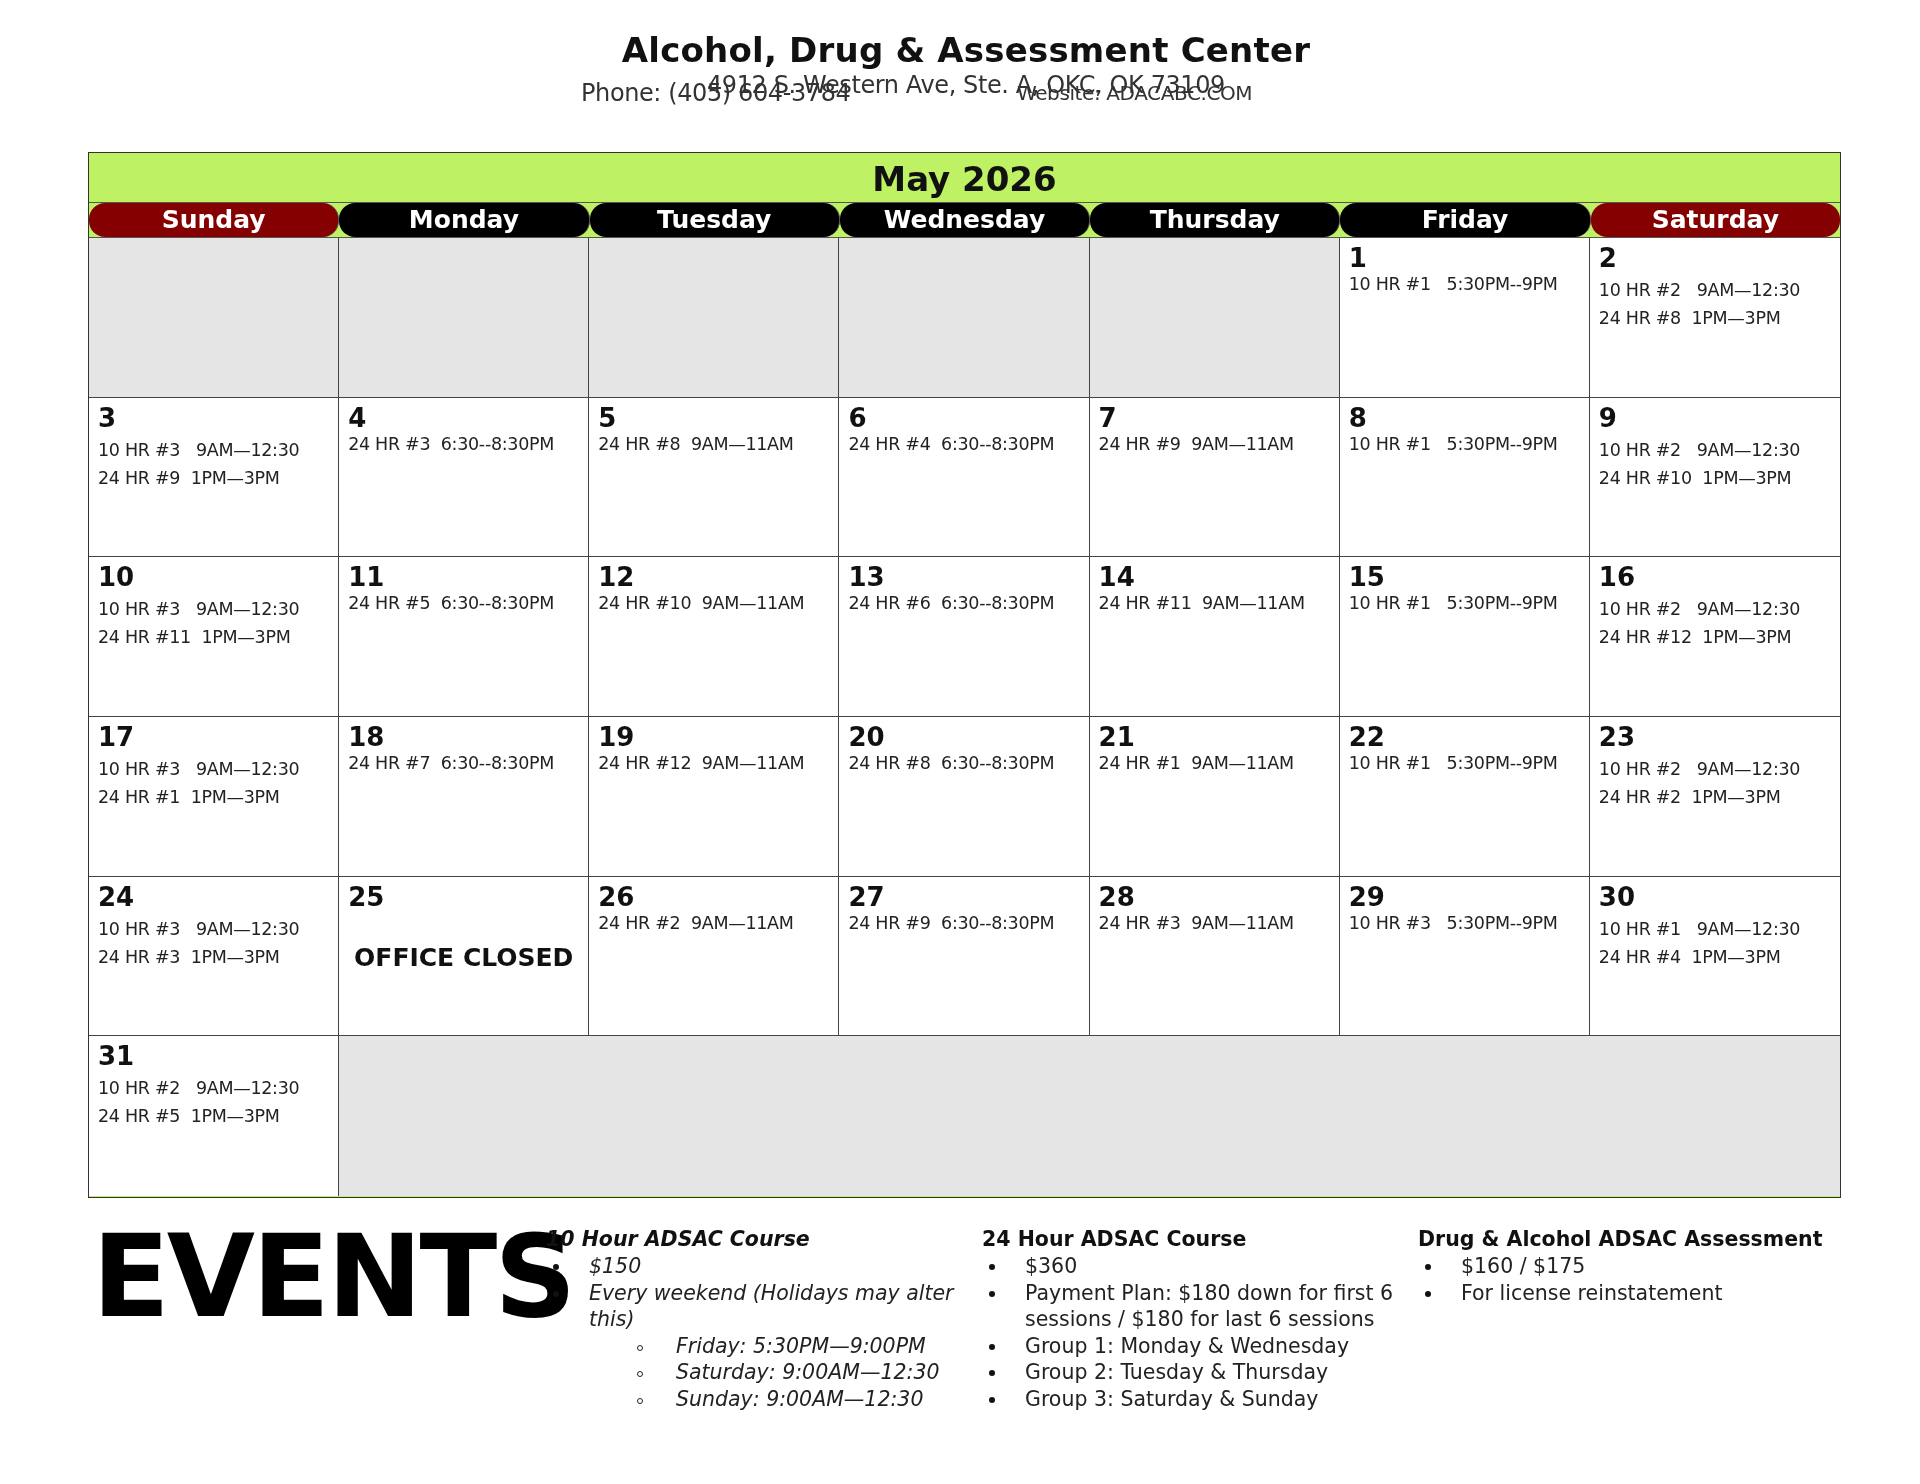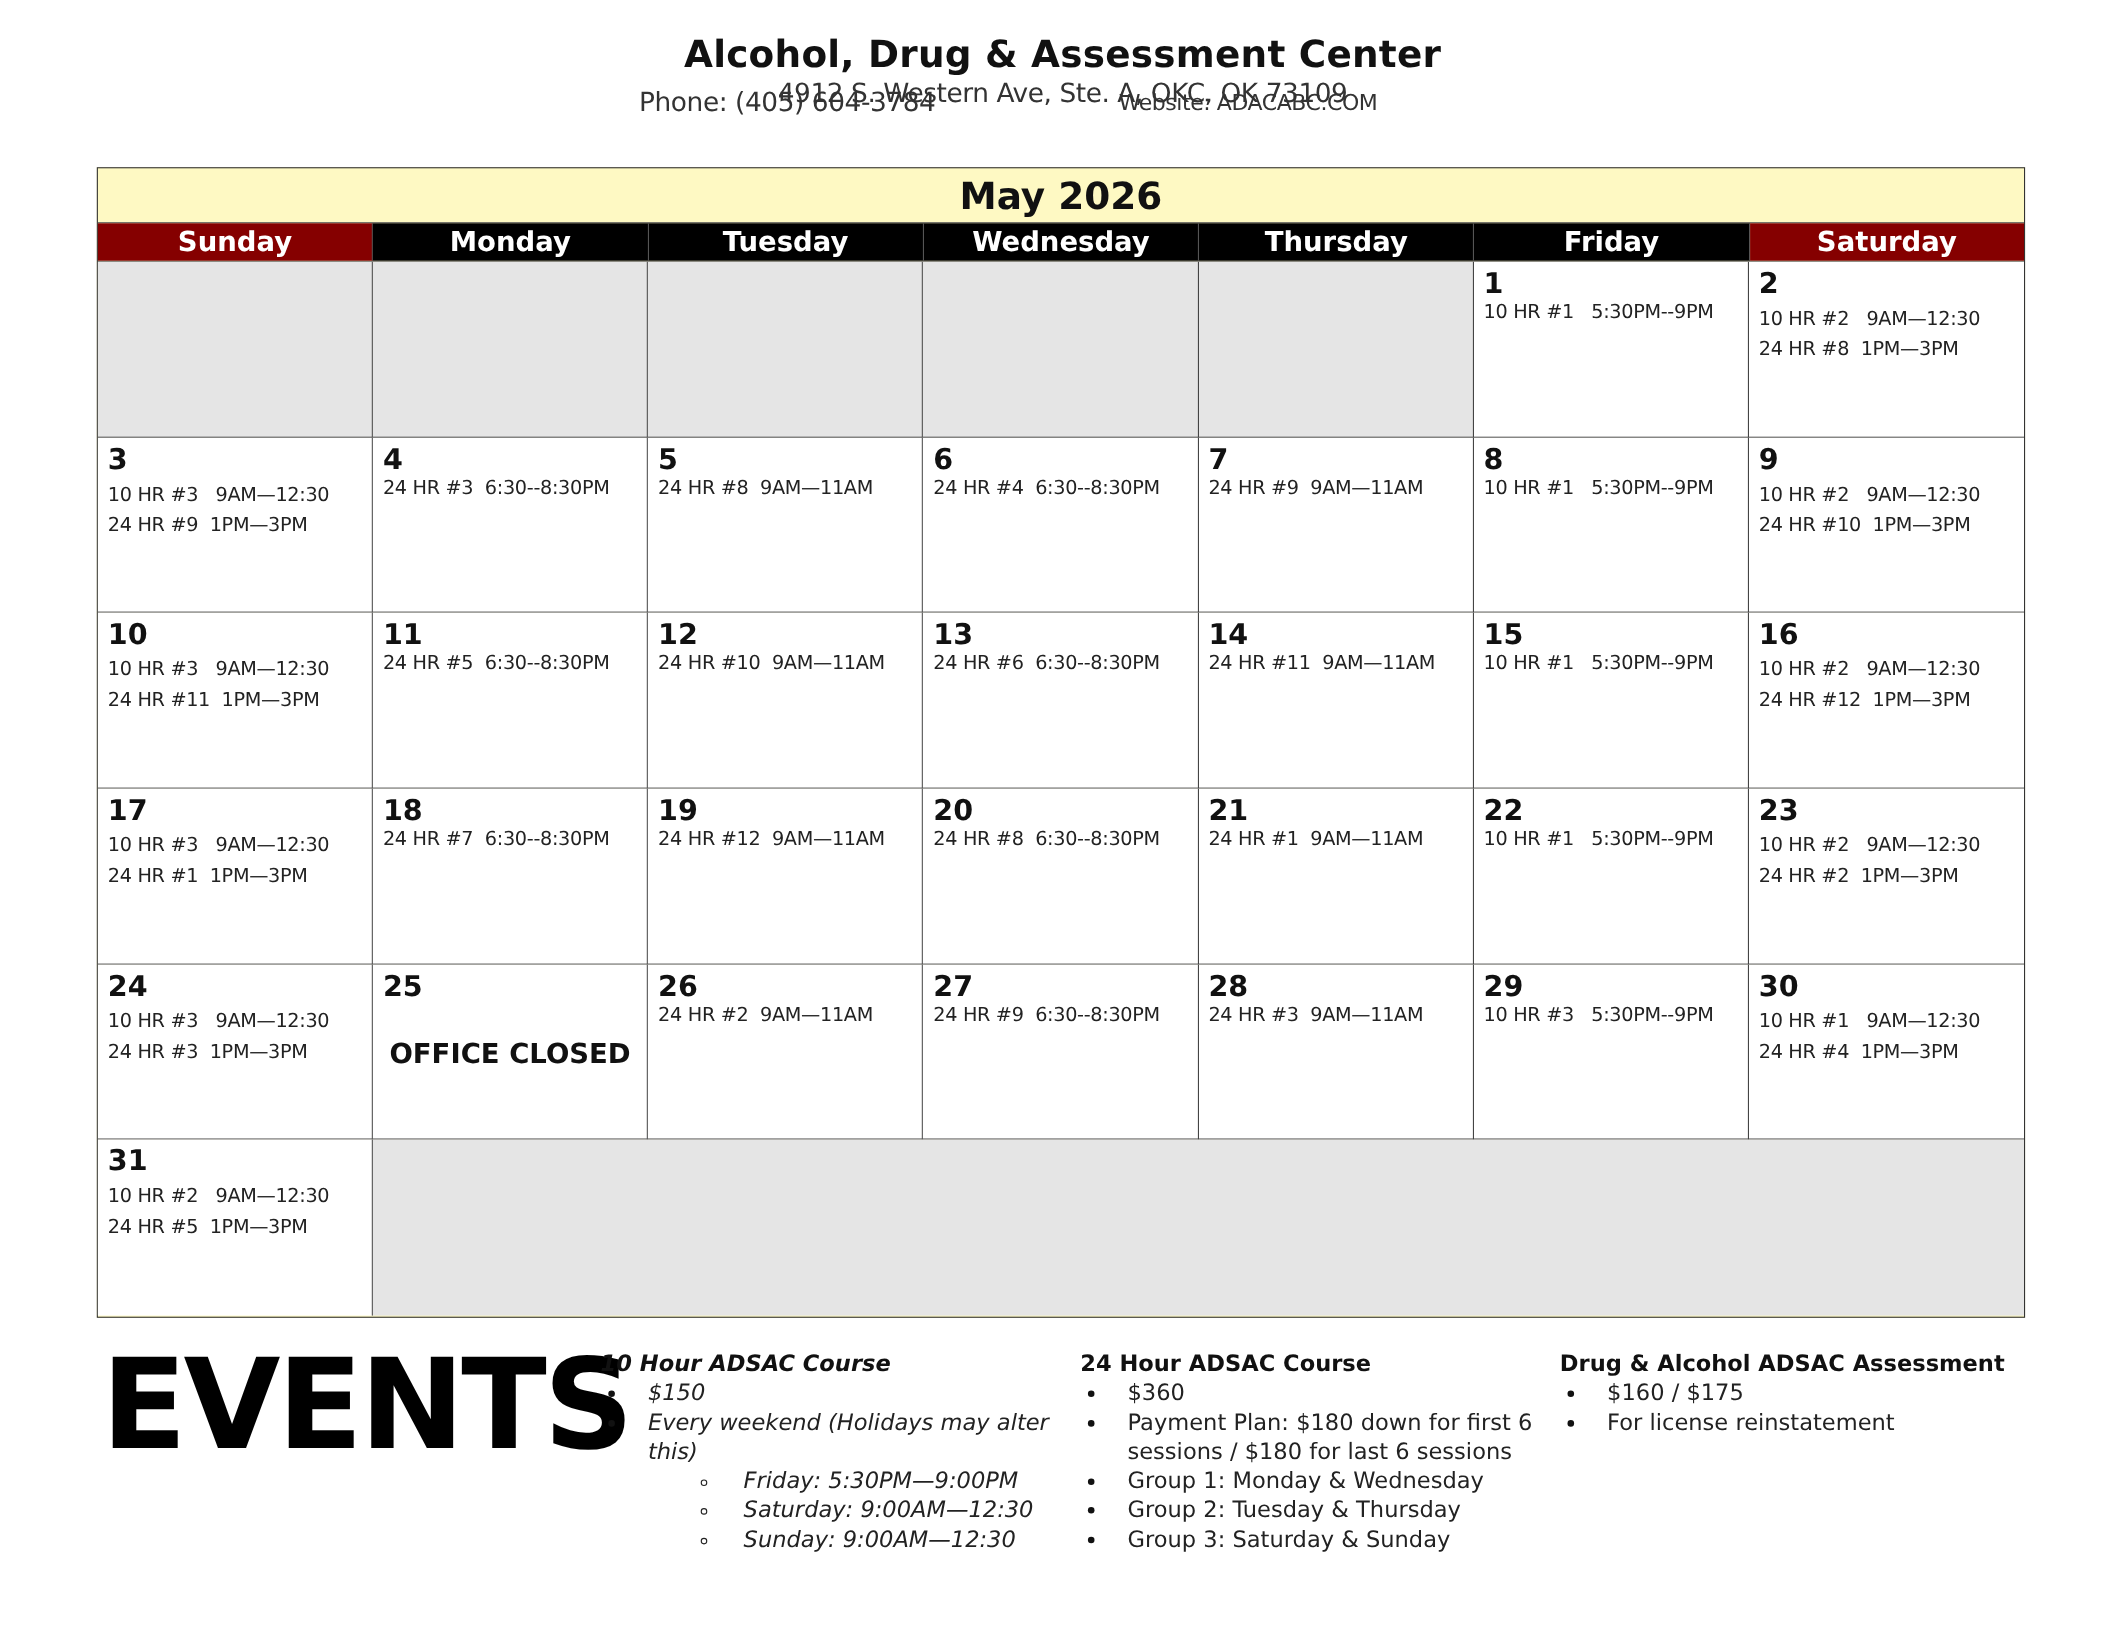--- a/index.html
+++ b/index.html
@@ -64,21 +64,21 @@
     }
 
     .calendar {
       position: absolute;
       left: 88px;
       top: 152px;
       width: 1753px;
       height: 1046px;
       border: 1.5px solid #333;
       box-sizing: border-box;
-      background: #fef9c3;
+      background: #bef264;
     }
     .month-title {
       position: absolute;
       left: 0;
       top: 0;
       width: 100%;
       height: 49px;
       text-align: center;
       font-weight: bold;
       font-size: 34px;
@@ -99,20 +99,21 @@
     .weekday {
       flex: 1 1 0;
       background: #000;
       color: #fff;
       font-weight: bold;
       font-size: 25px;
       line-height: 33px;
       text-align: center;
       border-right: 1.5px solid #555;
       box-sizing: border-box;
+      border-radius: 16px;
     }
     .weekday:last-child { border-right: none; text-align: center; }
     .weekday.weekend { background: #850000; }
 
     .grid {
       position: absolute;
       left: 0;
       top: 85px;
       width: 100%;
       height: 958px;

